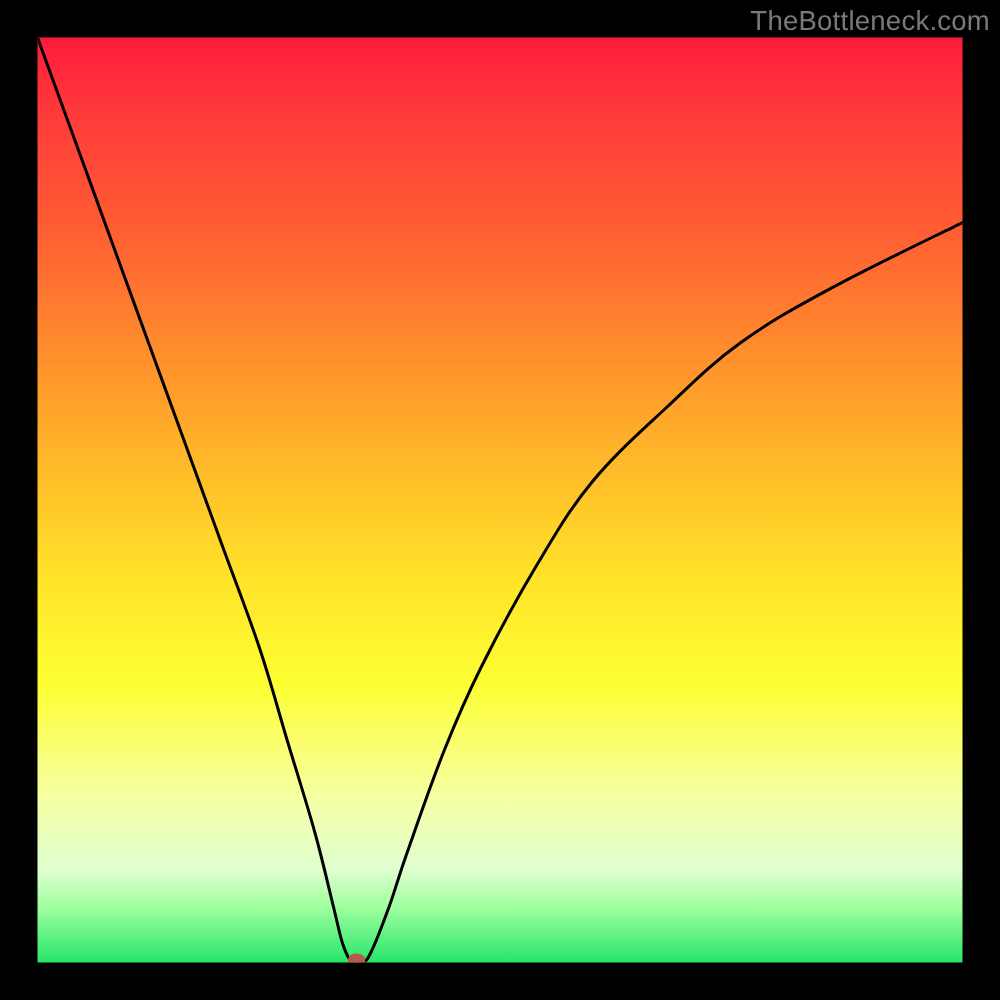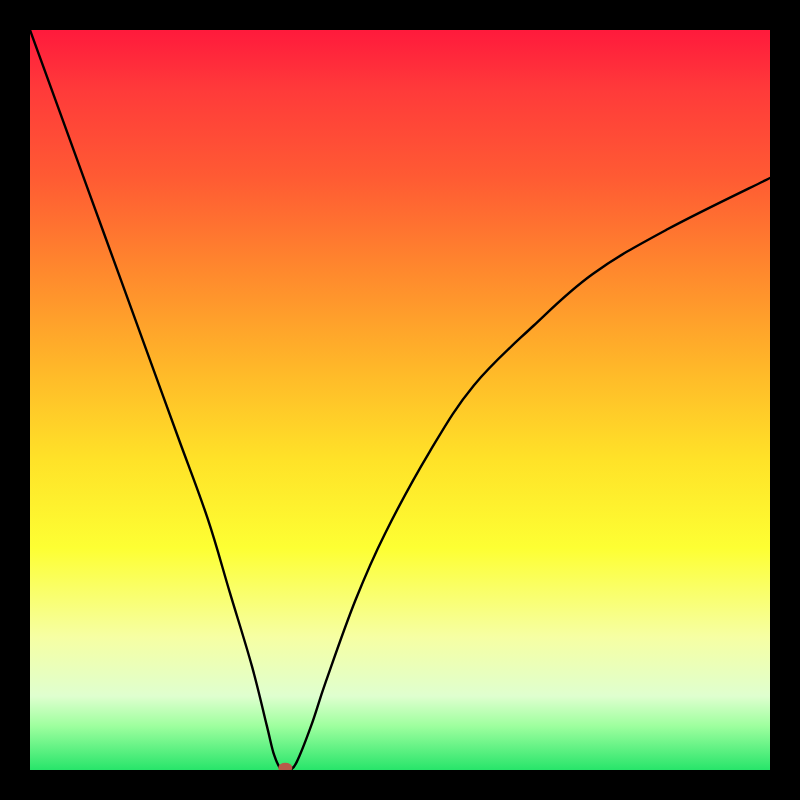--- a/index.html
+++ b/index.html
@@ -69,13 +69,14 @@
 
 <div class="frame">
 
   <div class="plot-area">
     <svg class="plot-svg" viewBox="0 0 740 740" preserveAspectRatio="none">
       <path id="curve-path" class="line" d="M0 0 C 5.328 14.651999999999996, 18.944000000000003 52.09599999999999, 29.6 81.39999999999998 C 40.256 110.70399999999997, 48.544000000000004 133.49599999999995, 59.2 162.79999999999995 C 69.856 192.10399999999996, 78.14399999999999 214.896, 88.8 244.2 C 99.456 273.504, 107.744 296.29599999999994, 118.4 325.59999999999997 C 129.056 354.904, 137.344 377.696, 148 407 C 158.656 436.304, 168.27599999999998 460.428, 177.6 488.4 C 186.924 516.372, 191.80800000000002 535.76, 199.8 562.4 C 207.792 589.04, 215.34 612.424, 222 636.4 C 228.66 660.376, 232.804 679.616, 236.8 695.6 C 240.79600000000002 711.5840000000001, 241.536 717.2080000000001, 244.20000000000002 725.2 C 246.86400000000003 733.192, 248.93600000000004 737.336, 251.60000000000002 740 C 254.264 742.664, 256.336 741.332, 259 740 C 261.664 738.668, 262.404 740.592, 266.4 732.6 C 270.39599999999996 724.6080000000001, 275.87199999999996 710.2520000000001, 281.2 695.6 C 286.528 680.948, 288.008 673.844, 296 651.2 C 303.992 628.556, 314.944 596.4399999999999, 325.6 569.8 C 336.25600000000003 543.16, 341.88 529.84, 355.2 503.2 C 368.52 476.56, 383.61600000000004 448.44, 399.6 421.8 C 415.584 395.16, 425.352 377.844, 444 355.2 C 462.648 332.556, 481.88800000000003 315.98, 503.20000000000005 296 C 524.5120000000001 276.02, 538.424 261.51599999999996, 562.4 244.2 C 586.376 226.88400000000001, 604.432 217.11600000000007, 636.4 199.80000000000007 C 668.3679999999999 182.48400000000007, 721.352 157.324, 740 148"></path>
       <ellipse id="marker-dot" class="marker" rx="7" ry="5" cx="255.29999999999998" cy="737.78"></ellipse>
     </svg>
   </div>
 
+  <div class="attribution">TheBottleneck.com</div>
 </div>
 
 </body></html>

